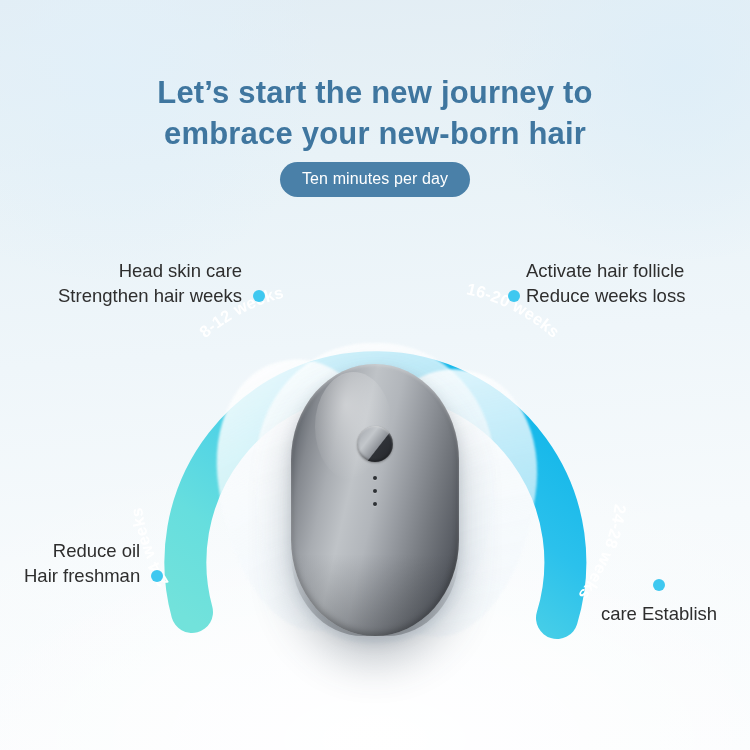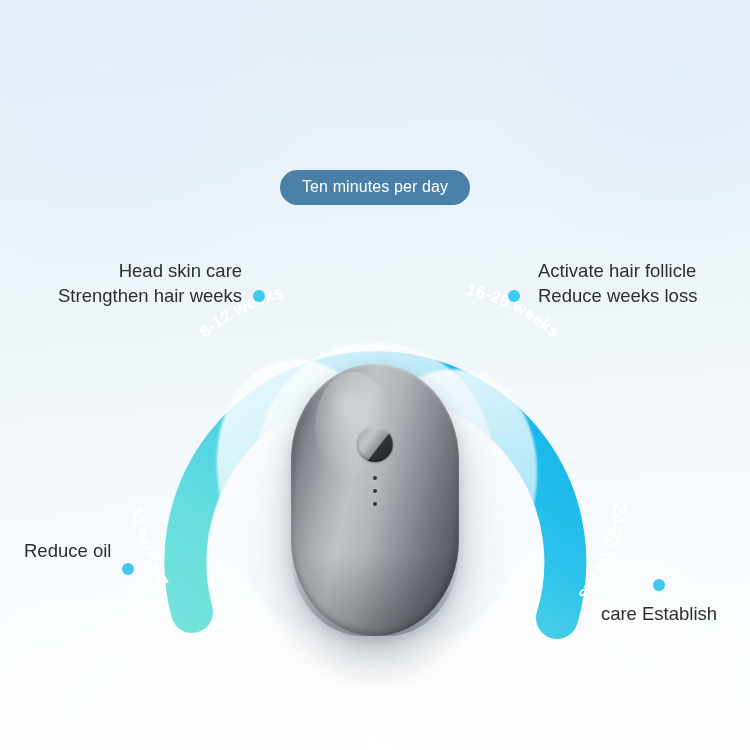--- a/index.html
+++ b/index.html
@@ -55,21 +55,21 @@
     font-size: 31px;
     font-weight: bold;
     letter-spacing: .2px;
     line-height: 41px;
   }
   .headline .line { display: block; }
 
   .pill {
     position: absolute;
     left: 50%;
-    top: 170px;
+    top: 162px;
     transform: translateX(-50%);
     background: #4A80A8;
     color: #FFFFFF;
     font-size: 16px;
     padding: 8px 22px 9px;
     border-radius: 18px;
     white-space: nowrap;
     letter-spacing: .1px;
   }
 
@@ -209,21 +209,21 @@
   .f-topleft .row {
     display: flex; align-items: center; justify-content: flex-end; gap: 11px;
   }
   .f-topleft .spacer { width: 12px; height: 12px; }
 
   .f-topright {
     left: 508px; top: 258px;
     text-align: left;
   }
   .f-topright .row {
-    display: flex; align-items: center; justify-content: flex-start; gap: 18px;
+    display: flex; align-items: center; justify-content: flex-start; gap: 6px;
   }
   .f-topright .spacer { width: 12px; height: 12px; }
 
   .f-bottomleft {
     left: 24px; top: 538px;
     text-align: right;
   }
   .f-bottomleft .row {
     display: flex; align-items: center; justify-content: flex-end; gap: 11px;
   }
@@ -239,20 +239,24 @@
 </style>
 </head>
 <body>
 
 <div id="poster">
 
   <div class="glow glow-tl"></div>
   <div class="glow glow-tr"></div>
   <div class="glow glow-bottom"></div>
 
+  <div class="headline">
+    <span class="line">Let’s start the new journey to</span>
+    <span class="line">embrace your new-born hair</span>
+  </div>
 
   <div class="pill">Ten minutes per day</div>
 
   <svg id="arc-svg" viewBox="0 0 750 750">
     <defs>
       <linearGradient id="arcGrad" x1="0" y1="1" x2="1" y2="0.15">
         <stop offset="0%" stop-color="#72E2DB"></stop>
         <stop offset="22%" stop-color="#66DEDE"></stop>
         <stop offset="45%" stop-color="#4FD2E6"></stop>
         <stop offset="70%" stop-color="#2BC1EC"></stop>
@@ -314,20 +318,21 @@
       <span class="txt">Reduce weeks loss</span>
     </div>
   </div>
 
   <div class="feature f-bottomleft">
     <div class="row">
       <span class="txt">Reduce oil</span>
       <span class="spacer"></span>
     </div>
     <div class="row">
+      <span class="txt">Hair freshman</span>
       <span class="bullet"></span>
     </div>
   </div>
 
   <div class="feature f-bottomright">
     <span class="bullet"></span>
     <span class="txt">care Establish</span>
   </div>
 
 </div>

